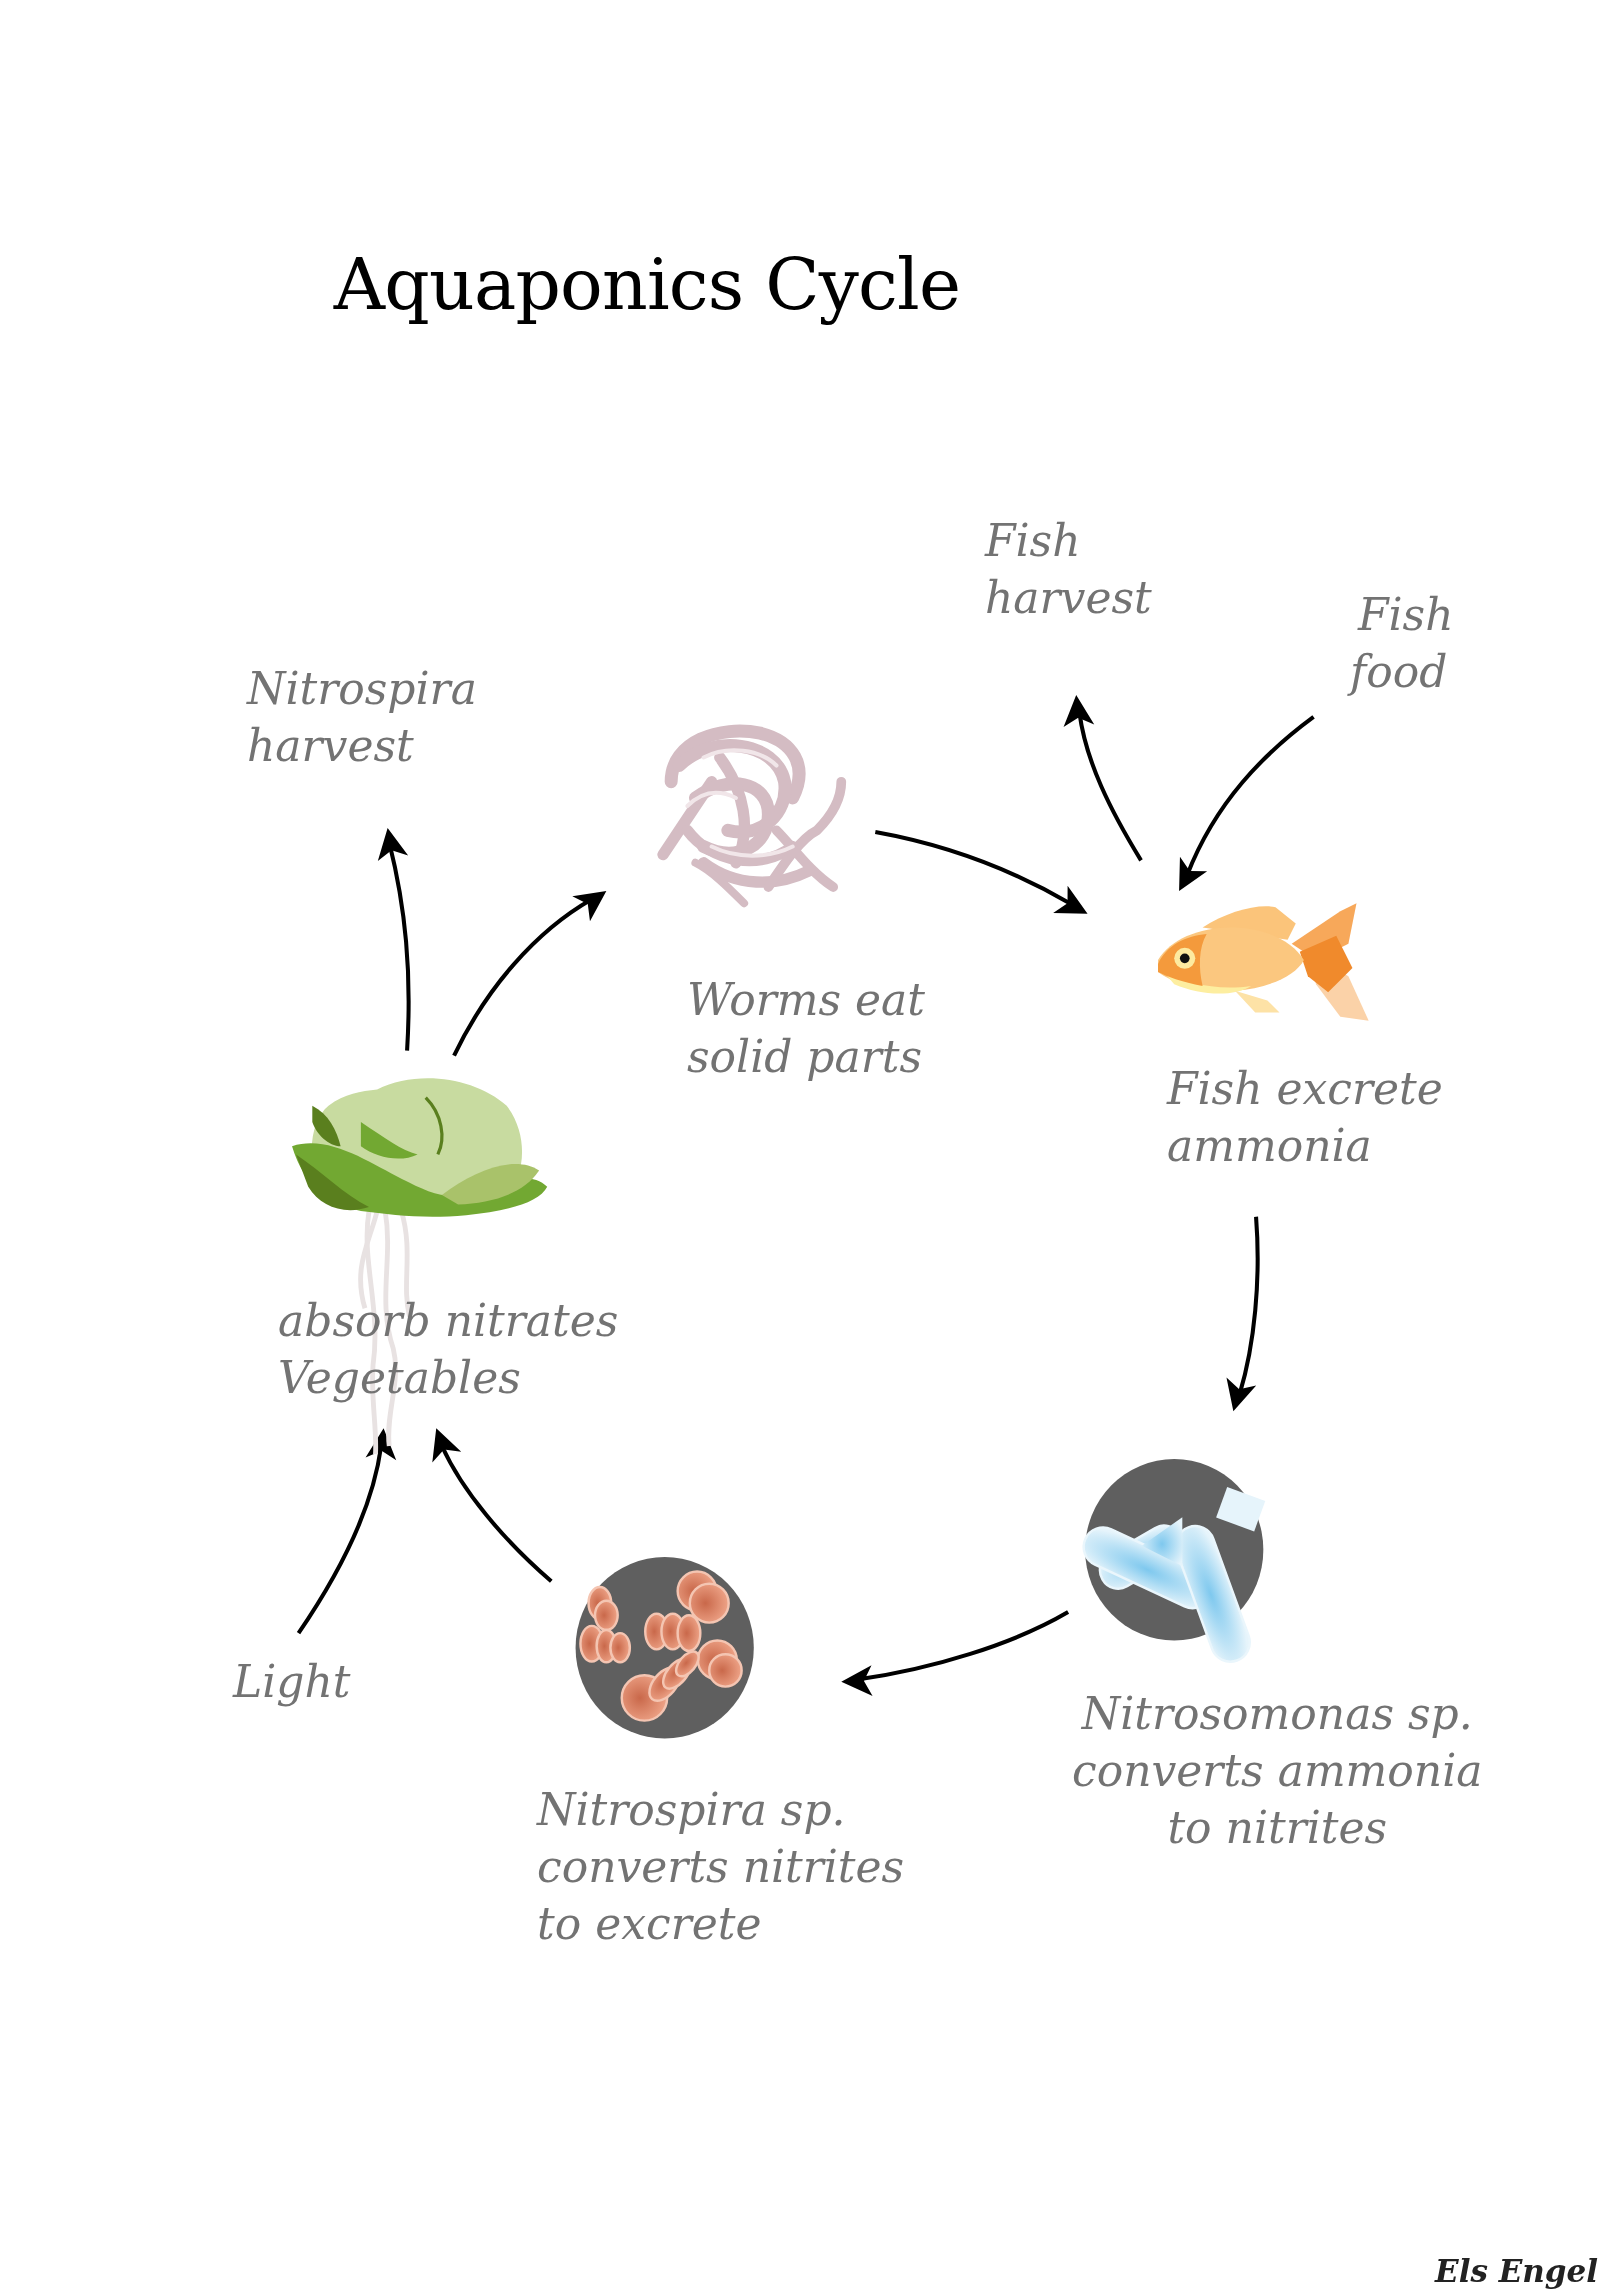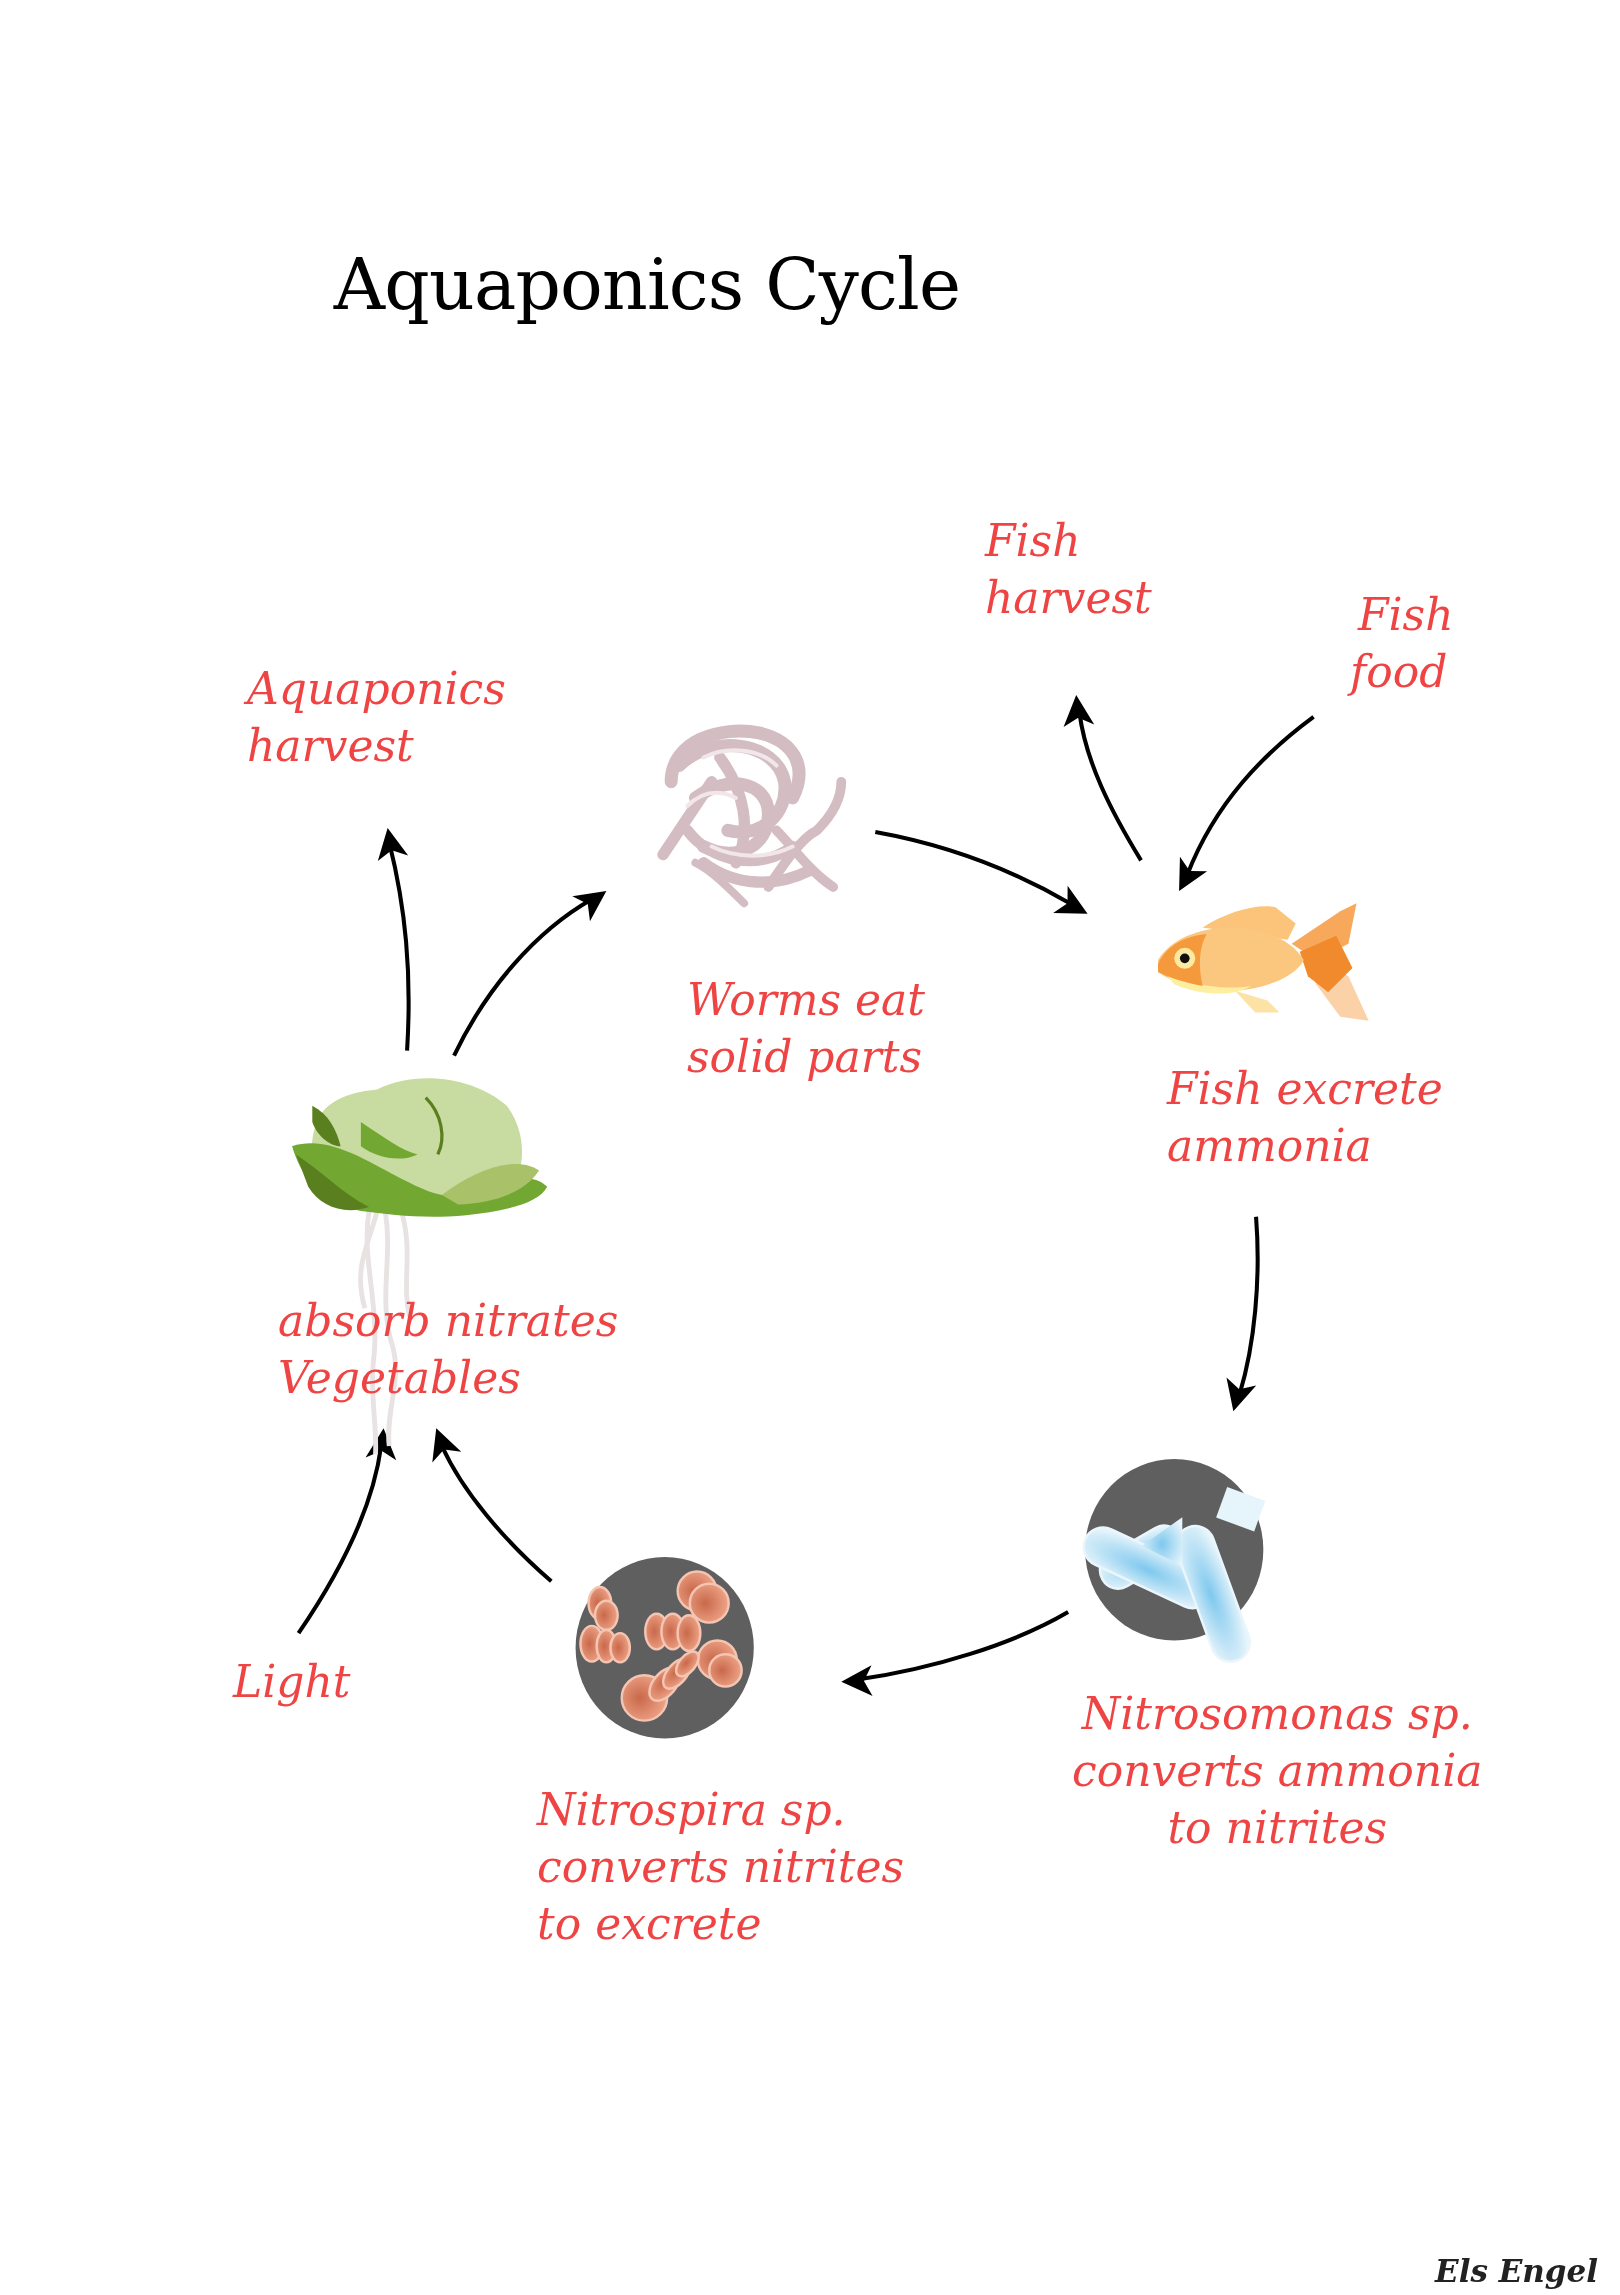--- a/index.html
+++ b/index.html
@@ -1,20 +1,20 @@
 <!DOCTYPE html>
 <html style="font-size:13px"><head>
 <meta charset="utf-8">
 <style>
   html, body { margin: 0; padding: 0; background: #ffffff; }
   body { width: 1621px; height: 2295px; position: relative; overflow: hidden;
          font-family: "DejaVu Serif", "Liberation Serif", serif; color: #111; }
   .title { position: absolute; left: 0; width: 1294px; top: 243px; text-align: center;
            font-family: "DejaVu Serif", serif; font-size: 71px; letter-spacing: -0.8px; color: #000; }
-  .lbl { position: absolute; font-style: italic; font-size: 44px; line-height: 57px; color: #ef4444;
+  .lbl { position: absolute; font-style: italic; font-size: 44px; line-height: 57px; color: #737373;
          white-space: nowrap; }
   .lbl span { display: block; }
   .credit { position: absolute; right: 23px; top: 2253px; font-style: italic; font-weight: bold;
             font-size: 31px; color: #222; font-family: "DejaVu Serif", serif; }
   svg.layer { position: absolute; left: 0; top: 0; }
 </style>
 </head>
 <body>
 
 <div class="title">Aquaponics Cycle</div>
@@ -125,21 +125,21 @@
     <path d="M15,90 C60,75 110,110 150,130 C180,145 200,155 230,150 C270,130 310,120 330,140 C320,160 280,170 230,175 C180,180 140,175 100,170 C60,160 30,140 15,90 Z" fill="#72a832"></path>
     <path d="M20,100 C50,120 80,150 110,165 C80,175 50,165 35,140 Z" fill="#5a7f1e"></path>
     <path d="M40,40 C60,50 70,70 75,90 C60,90 45,75 40,60 Z" fill="#5a7f1e"></path>
     <path d="M200,150 C240,120 290,100 320,120 C300,150 260,160 220,162 Z" fill="#a9c26a"></path>
     <path d="M100,60 C130,80 150,95 170,100 C150,110 120,105 100,90 Z" fill="#72a832"></path>
     <path d="M180,30 C200,50 205,80 195,100" stroke="#5a7f1e" stroke-width="4" fill="none"></path>
   </g>
 </svg>
 
 <div class="lbl" style="left:247px; top:660px;">
-  <span>Aquaponics</span>
+  <span>Nitrospira</span>
     <span>harvest</span>
 </div>
 <div class="lbl" style="left:985px; top:512px;">
   <span>Fish</span>
     <span>harvest</span>
 </div>
 <div class="lbl" style="left:1350px; top:586px;">
   <span style="padding-left:8px">Fish</span>
     <span>food</span>
 </div>

